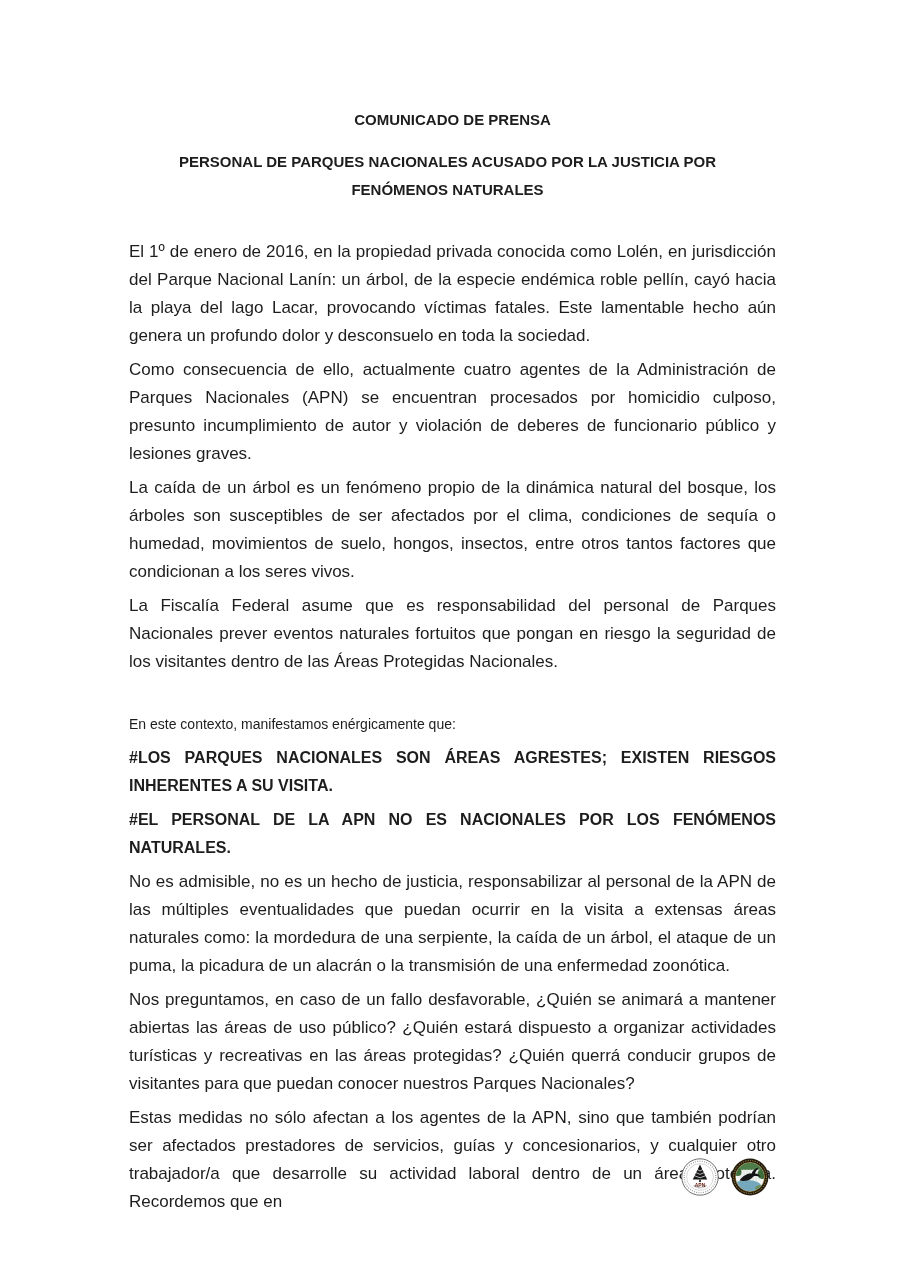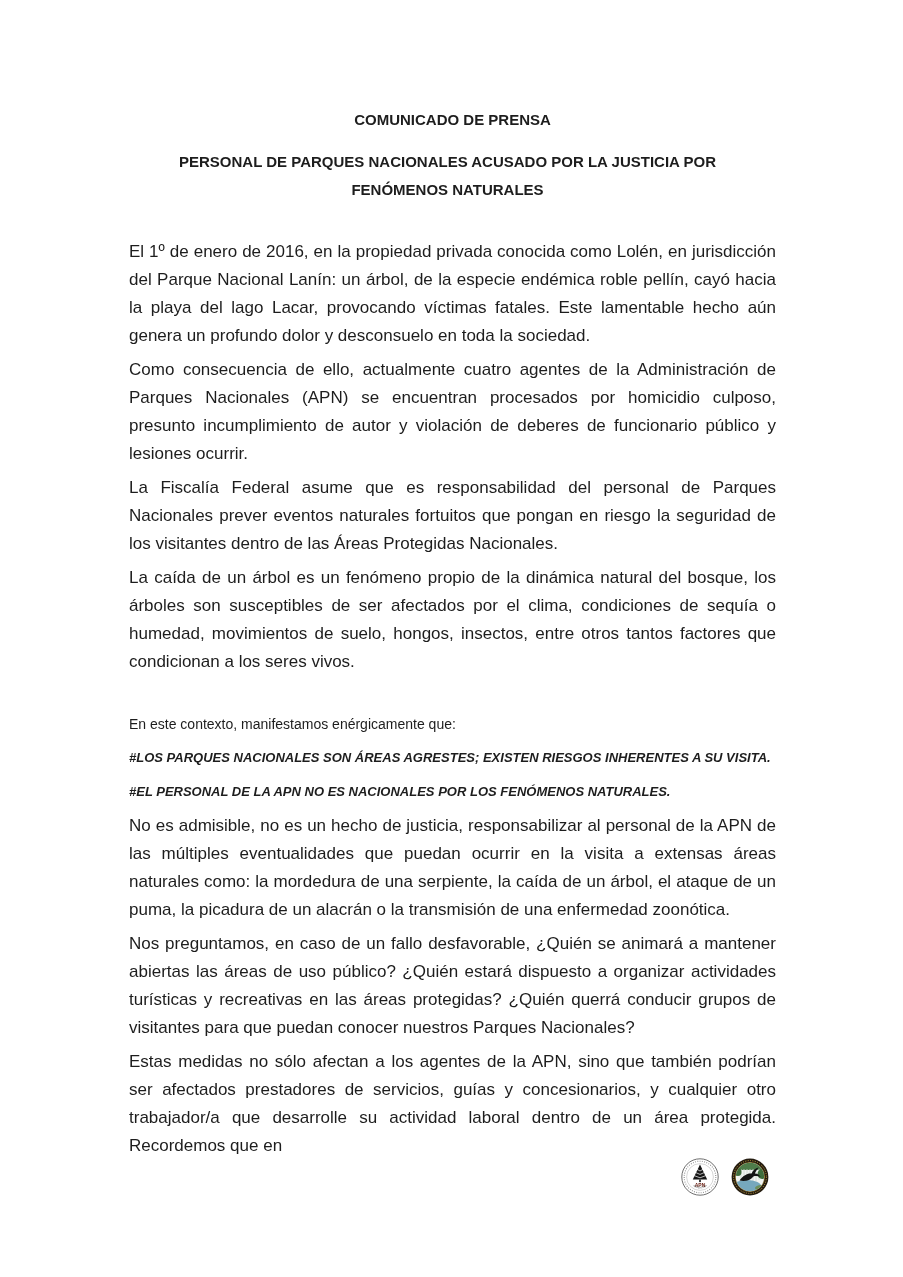--- a/index.html
+++ b/index.html
@@ -38,26 +38,25 @@
     text-align: justify;
     margin: 0 0 6px 0;
   }
   p.context-line {
     font-size: 14px;
     line-height: 28px;
     text-align: left;
     margin: 34px 0 6px 0;
   }
   p.statement {
-    font-size: 13px;
+    font-size: 16px;
     font-weight: bold;
     line-height: 28px;
     text-align: justify;
     margin: 0 0 6px 0;
-    font-style: italic;
   }
   p.closing-first { }
   .logo-strip {
     position: absolute;
     left: 681px;
     top: 1157px;
     display: flex;
     gap: 12px;
     align-items: center;
   }
@@ -67,23 +66,23 @@
 <body>
 
 <div class="page">
   <div class="content">
 
     <p class="kicker">COMUNICADO DE PRENSA</p>
 
     <p class="headline">PERSONAL DE PARQUES NACIONALES ACUSADO POR LA JUSTICIA POR FENÓMENOS NATURALES</p>
 
     <p class="body-par">El 1º de enero de 2016, en la propiedad privada conocida como Lolén, en jurisdicción del Parque Nacional Lanín: un árbol, de la especie endémica roble pellín, cayó hacia la playa del lago Lacar, provocando víctimas fatales. Este lamentable hecho aún genera un profundo dolor y desconsuelo en toda la sociedad.</p>
-    <p class="body-par">Como consecuencia de ello, actualmente cuatro agentes de la Administración de Parques Nacionales (APN) se encuentran procesados por homicidio culposo, presunto incumplimiento de autor y violación de deberes de funcionario público y lesiones ocurrir.</p>
+    <p class="body-par">Como consecuencia de ello, actualmente cuatro agentes de la Administración de Parques Nacionales (APN) se encuentran procesados por homicidio culposo, presunto incumplimiento de autor y violación de deberes de funcionario público y lesiones graves.</p>
+    <p class="body-par">La caída de un árbol es un fenómeno propio de la dinámica natural del bosque, los árboles son susceptibles de ser afectados por el clima, condiciones de sequía o humedad, movimientos de suelo, hongos, insectos, entre otros tantos factores que condicionan a los seres vivos.</p>
     <p class="body-par">La Fiscalía Federal asume que es responsabilidad del personal de Parques Nacionales prever eventos naturales fortuitos que pongan en riesgo la seguridad de los visitantes dentro de las Áreas Protegidas Nacionales.</p>
-    <p class="body-par">La caída de un árbol es un fenómeno propio de la dinámica natural del bosque, los árboles son susceptibles de ser afectados por el clima, condiciones de sequía o humedad, movimientos de suelo, hongos, insectos, entre otros tantos factores que condicionan a los seres vivos.</p>
 
     <p class="context-line">En este contexto, manifestamos enérgicamente que:</p>
 
     <p class="statement">#LOS PARQUES NACIONALES SON ÁREAS AGRESTES; EXISTEN RIESGOS INHERENTES A SU VISITA.</p>
     <p class="statement">#EL PERSONAL DE LA APN NO ES NACIONALES POR LOS FENÓMENOS NATURALES.</p>
 
     <p class="body-par closing-first">No es admisible, no es un hecho de justicia, responsabilizar al personal de la APN de las múltiples eventualidades que puedan ocurrir en la visita a extensas áreas naturales como: la mordedura de una serpiente, la caída de un árbol, el ataque de un puma, la picadura de un alacrán o la transmisión de una enfermedad zoonótica.</p>
     <p class="body-par">Nos preguntamos, en caso de un fallo desfavorable, ¿Quién se animará a mantener abiertas las áreas de uso público? ¿Quién estará dispuesto a organizar actividades turísticas y recreativas en las áreas protegidas? ¿Quién querrá conducir grupos de visitantes para que puedan conocer nuestros Parques Nacionales?</p>
     <p class="body-par">Estas medidas no sólo afectan a los agentes de la APN, sino que también podrían ser afectados prestadores de servicios, guías y concesionarios, y cualquier otro trabajador/a que desarrolle su actividad laboral dentro de un área protegida. Recordemos que en</p>
 

